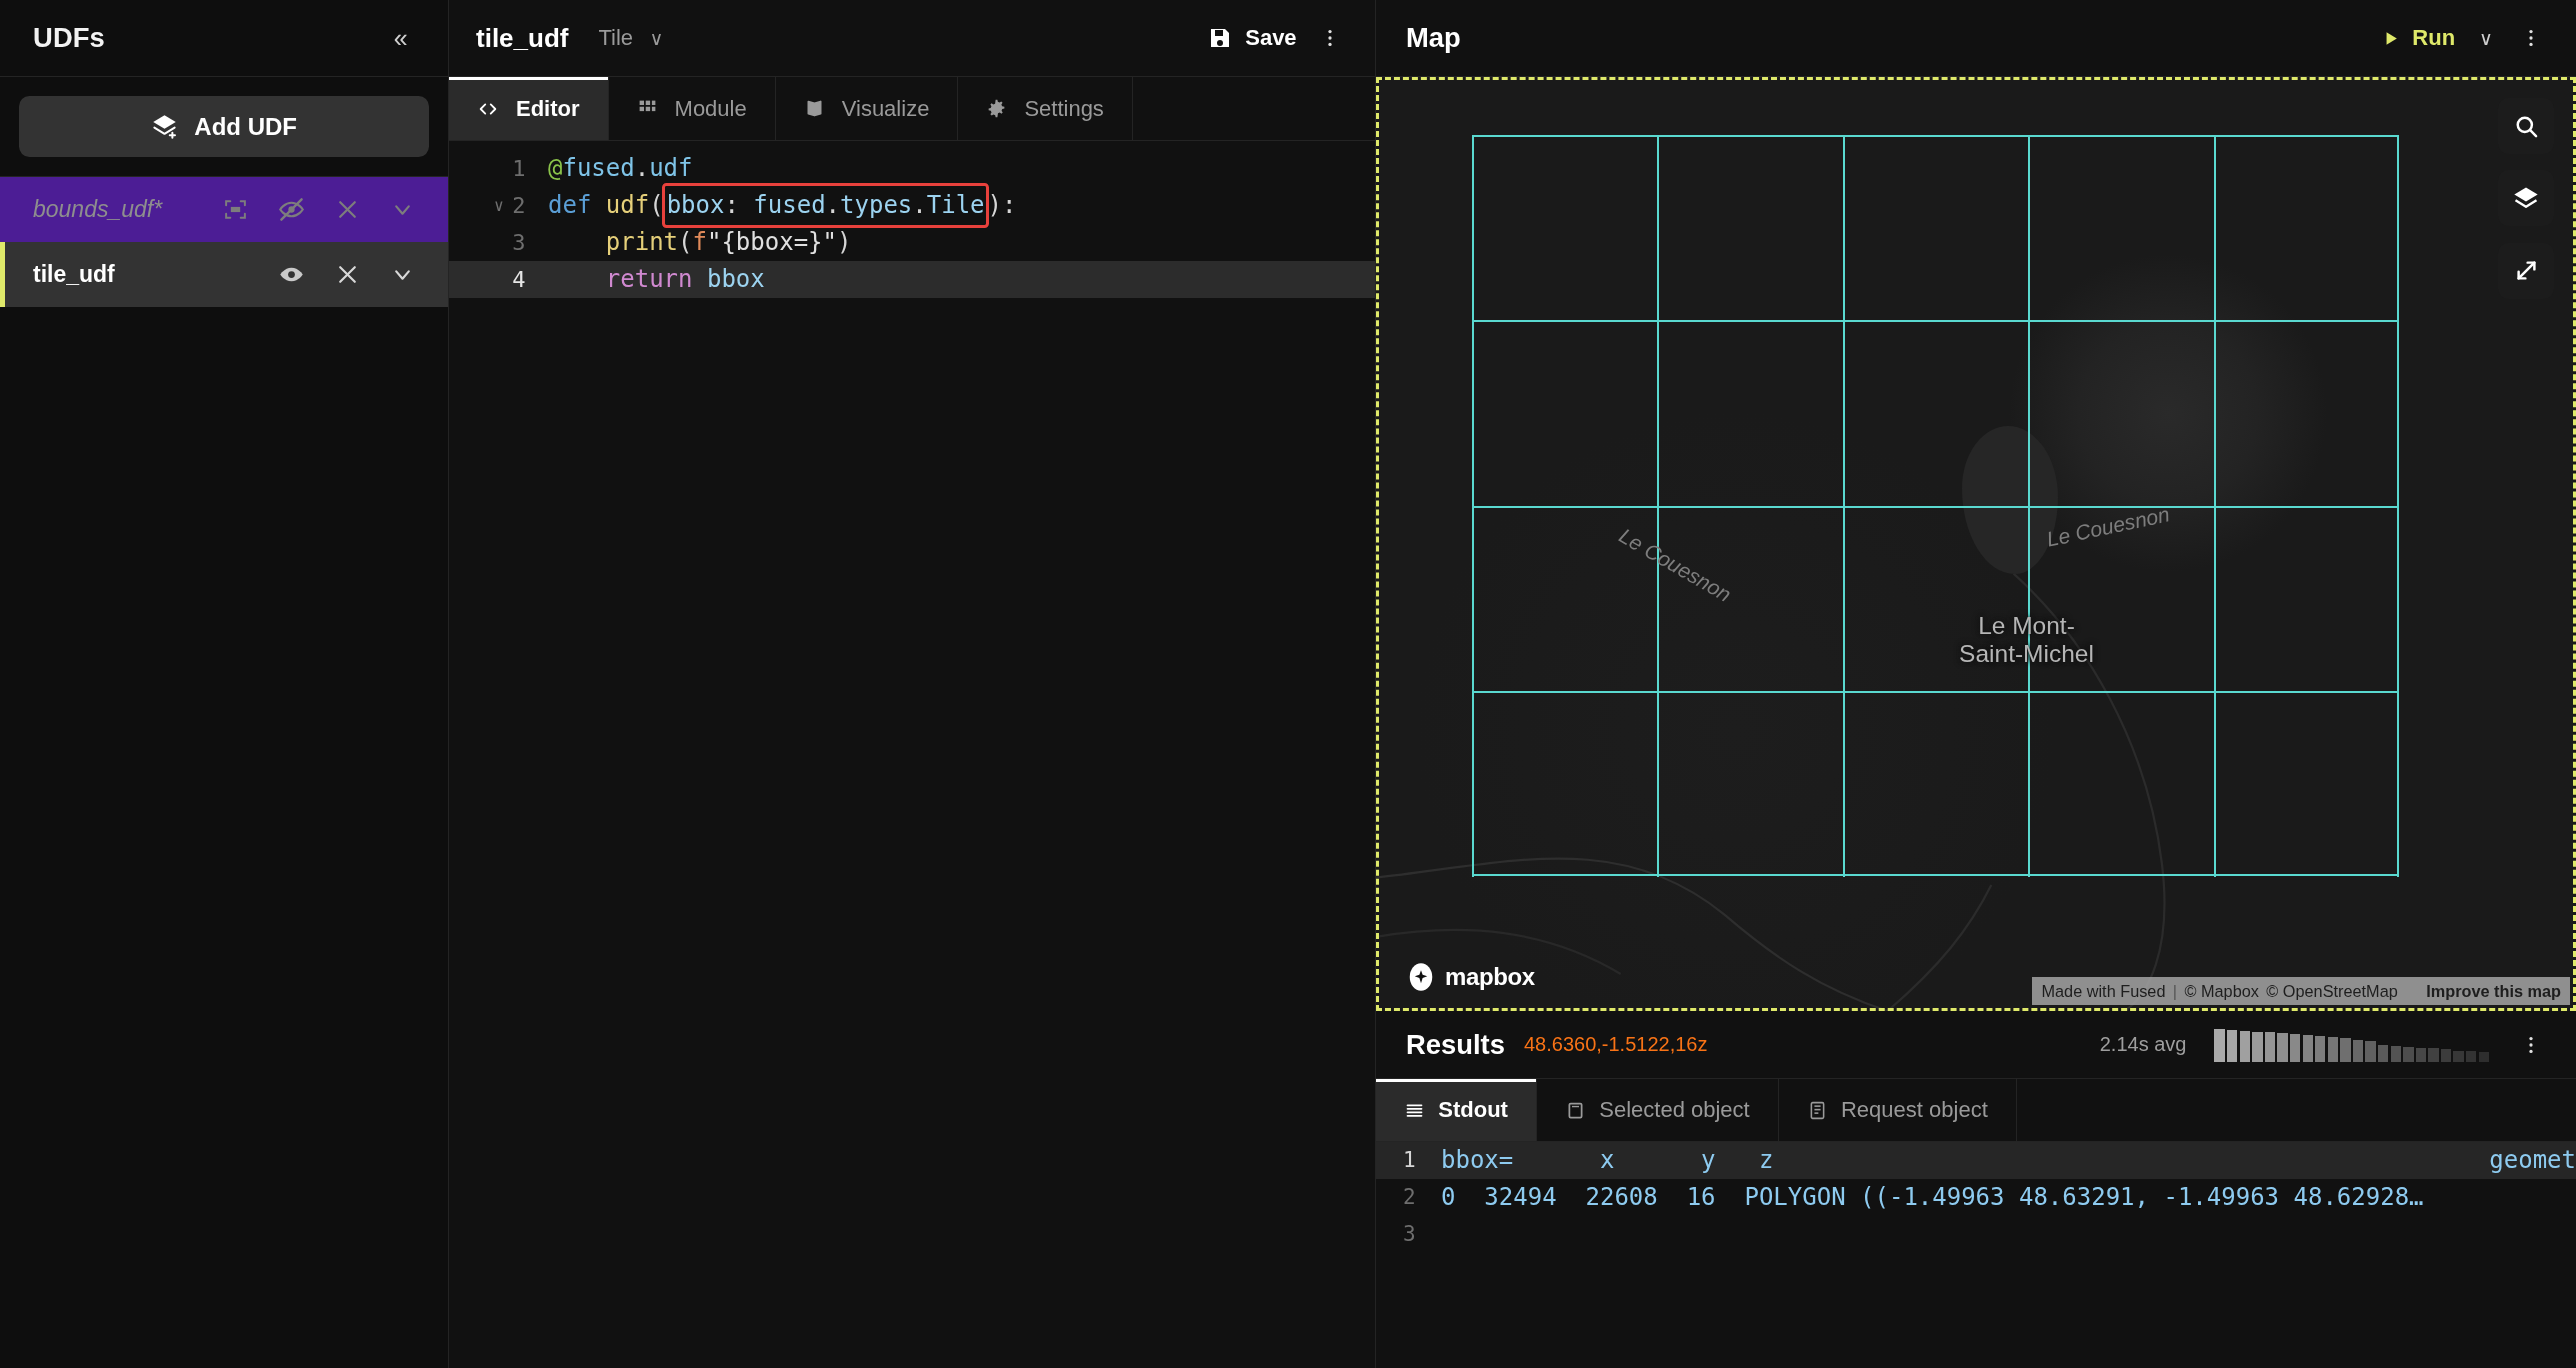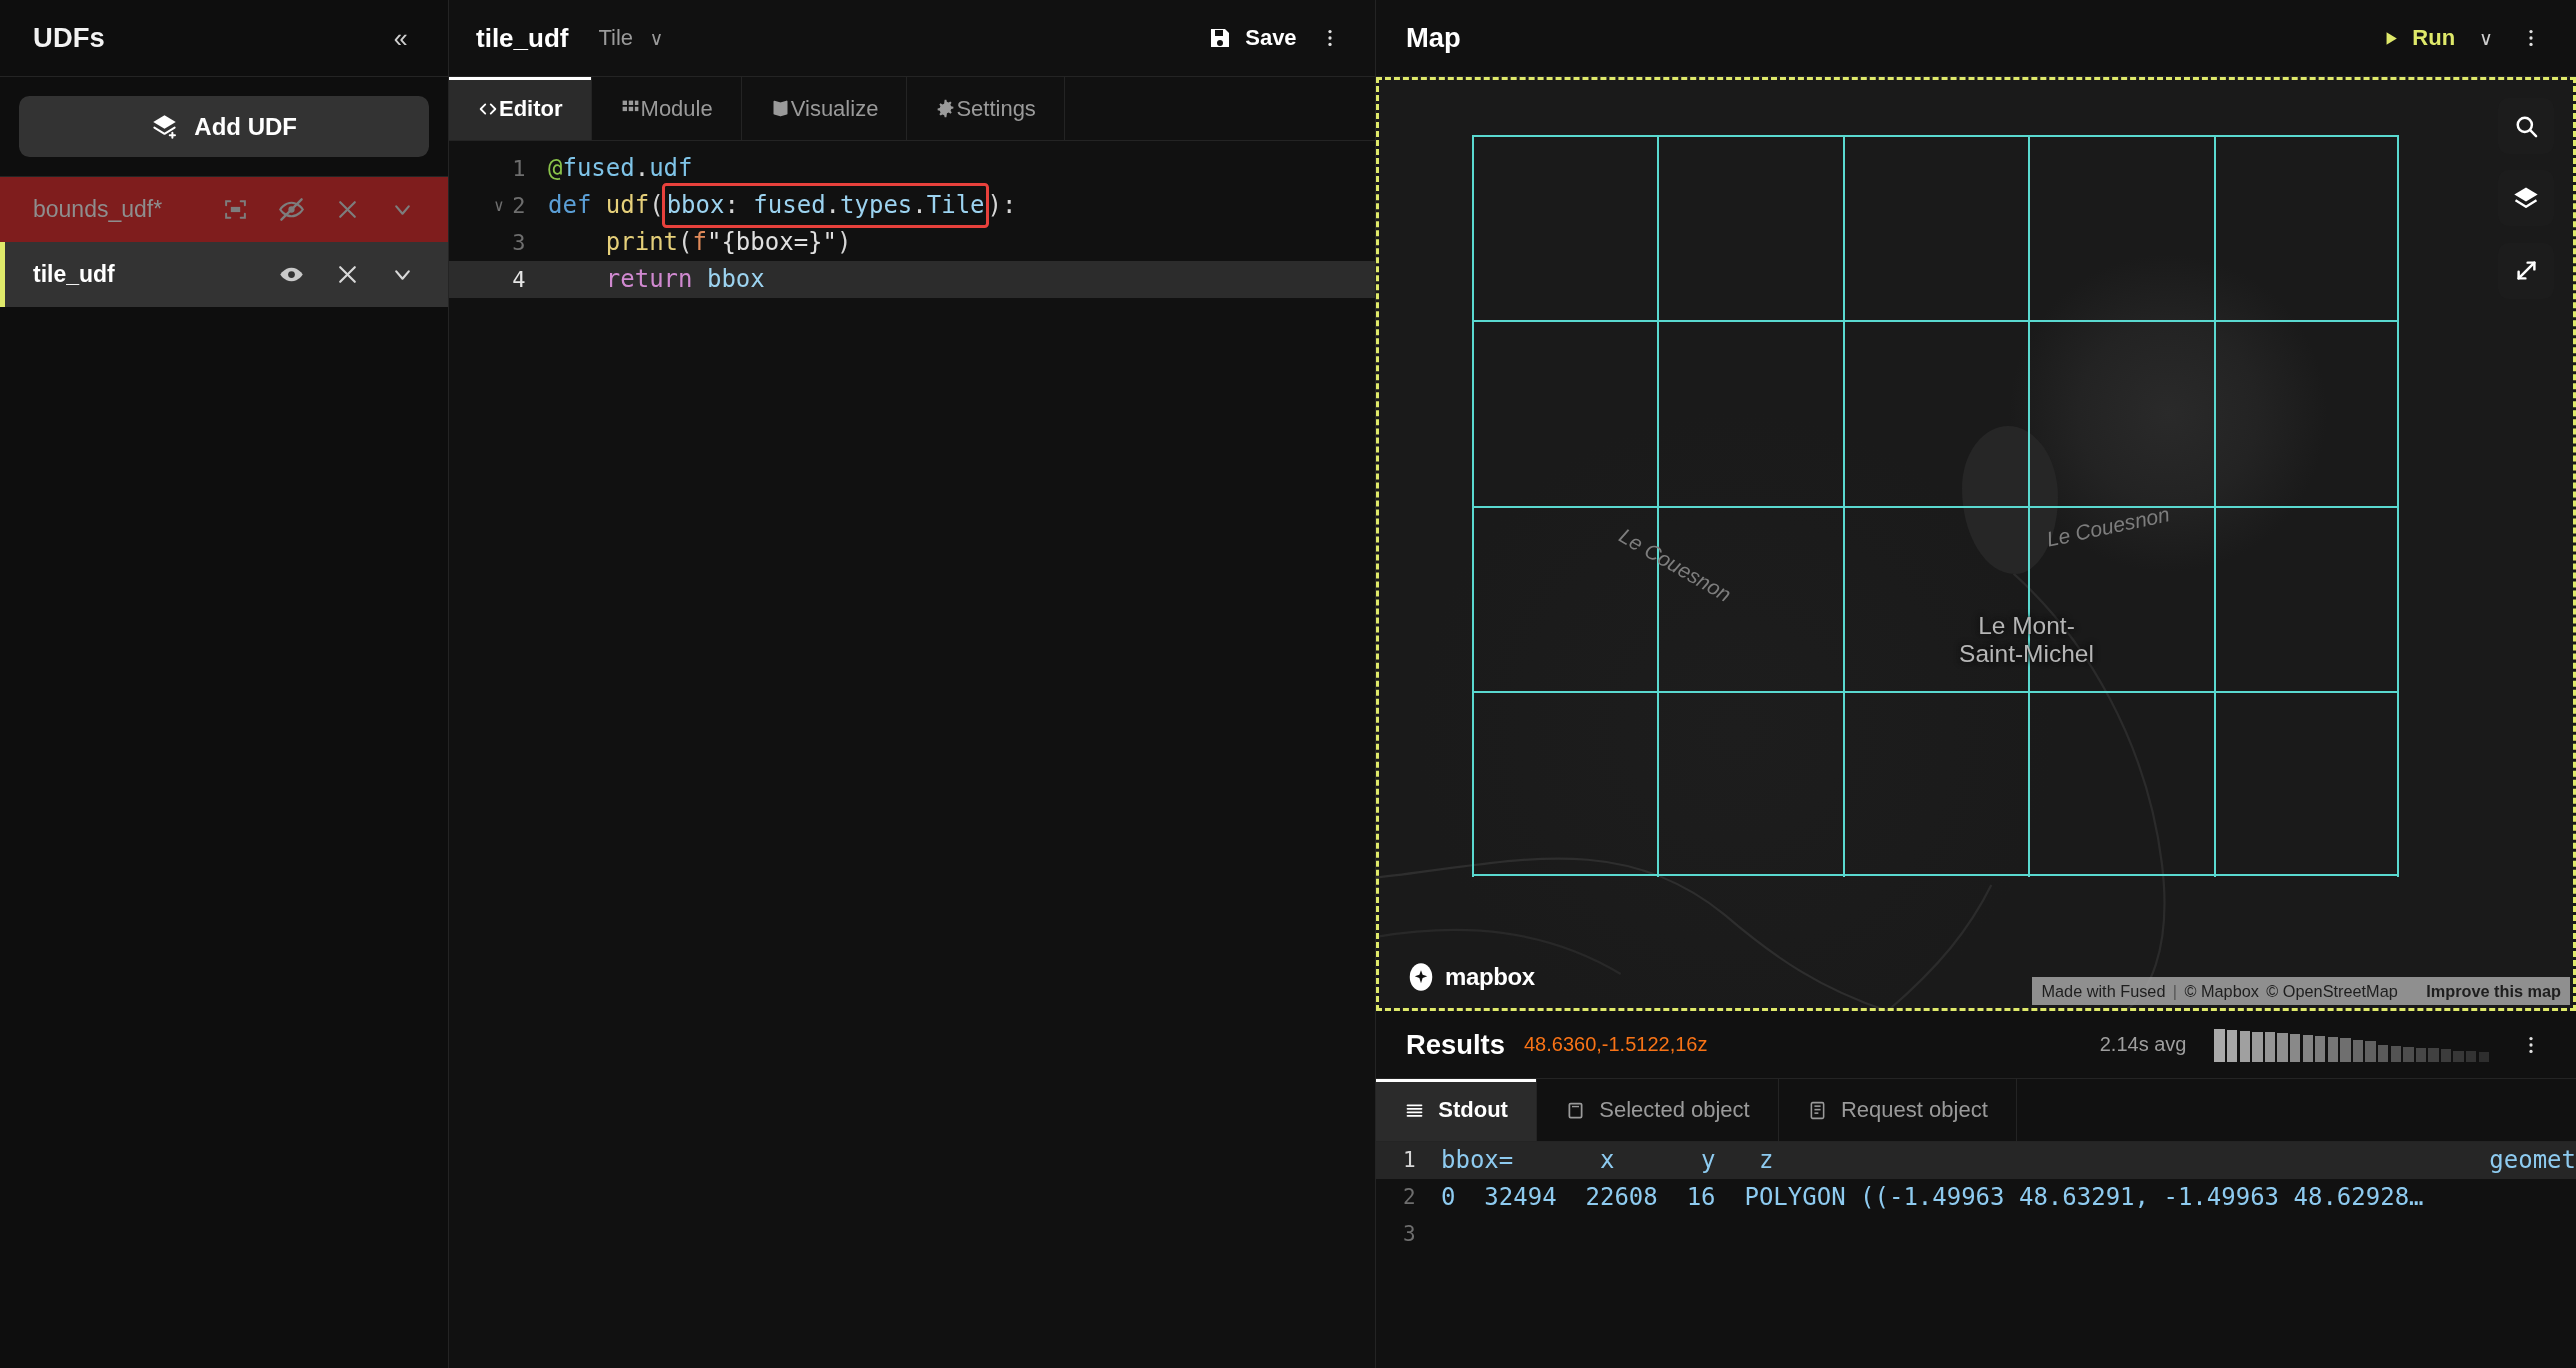--- a/index.html
+++ b/index.html
@@ -35,21 +35,21 @@
     background: #333333; border-radius: 10.4px;
     display: flex; align-items: center; justify-content: center; gap: 16.3px;
     color: #ffffff; font-size: 24px; font-weight: 600; cursor: pointer;
   }
   .udf-list { flex: 1 1 auto; overflow: hidden; }
   .udf-row {
     height: 65px; display: flex; align-items: center;
     padding: 0 33px 0 33px; position: relative; cursor: pointer;
   }
   .udf-row .name { font-size: 23px; flex: 1 1 auto; }
-  .udf-row.inactive { background: #7f1d1d; }
+  .udf-row.inactive { background: #4c1d95; font-style: italic; }
   .udf-row.inactive .name { color: #8e8e8e; }
   .udf-row.active { background: #333333; }
   .udf-row.active .name { color: #ffffff; font-weight: 600; }
   .udf-row.active::before {
     content: ""; position: absolute; left: 0; top: 0; bottom: 0;
     width: 5.2px; background: #dfe96a;
   }
   .row-icons { display: flex; align-items: center; gap: 30px; }
   .row-icons .ic { display: flex; align-items: center; justify-content: center; cursor: pointer; }
 
@@ -78,21 +78,21 @@
     padding: 7.4px 10.4px;
   }
   .kebab { padding: 7.4px 12px; cursor: pointer; display:flex; align-items:center;}
 
   .tab-strip {
     height: 64px; flex: 0 0 64px;
     display: flex; align-items: stretch;
     border-bottom: 1.5px solid #242424;
   }
   .tab {
-    display: flex; align-items: center; gap: 0;
+    display: flex; align-items: center; gap: 17px;
     padding: 0 28px;
     font-size: 22px; color: #9a9a9a;
     border-right: 1.5px solid #242424;
     cursor: pointer; position: relative;
   }
   .tab.active { color: #ffffff; font-weight: 600; background: #2b2b2b; }
   .tab.active::before {
     content: ""; position: absolute; left: 0; right: 0; top: 0;
     height: 3px; background: #ffffff;
   }

